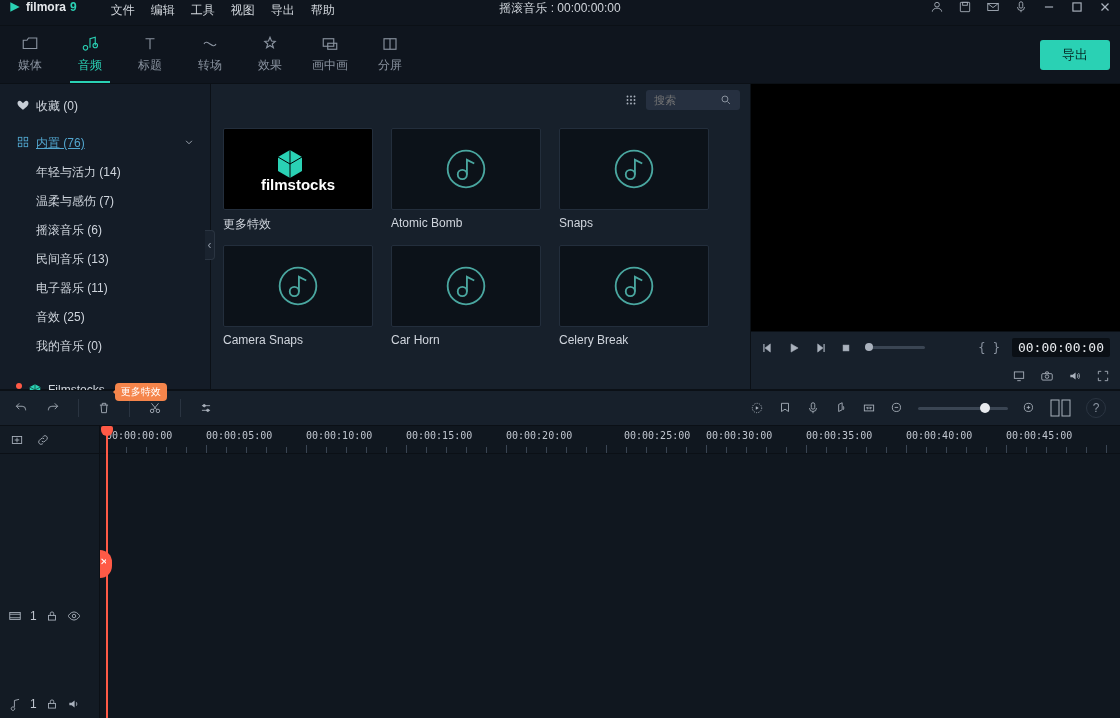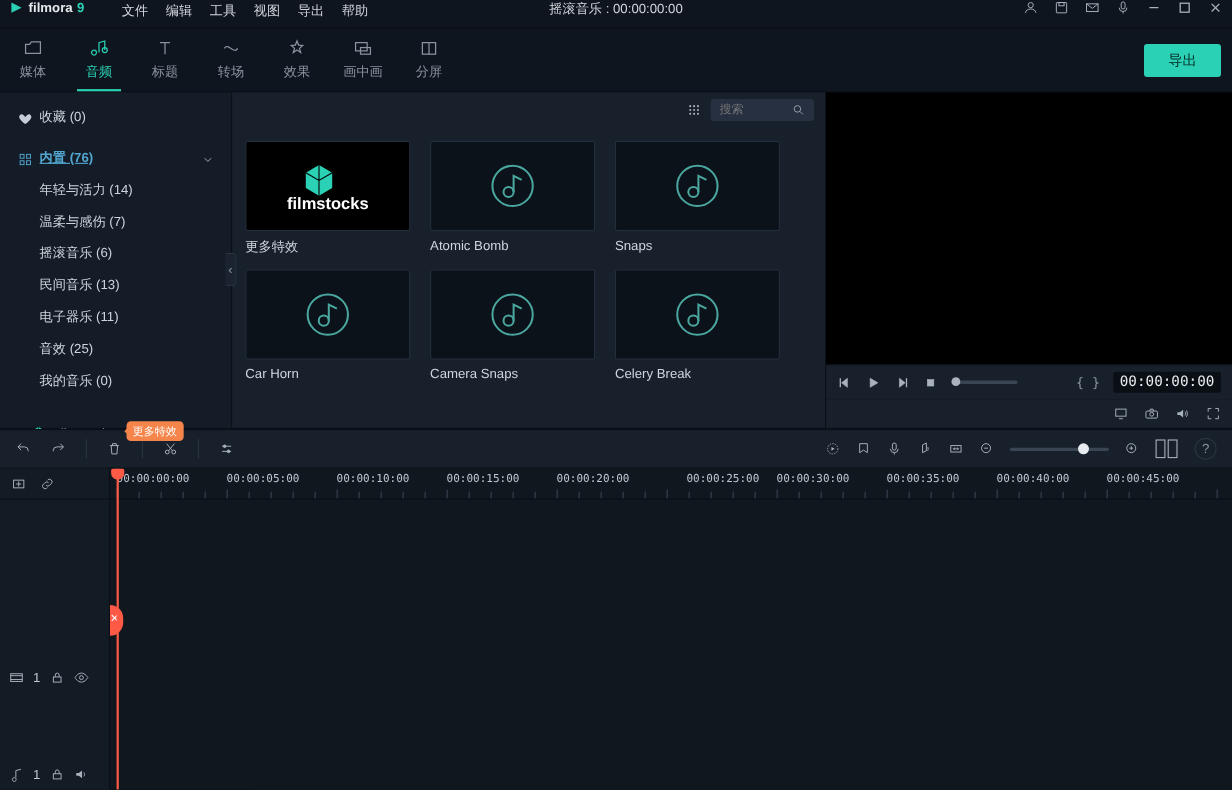--- a/index.html
+++ b/index.html
@@ -40,21 +40,21 @@
   .rtab.active::after{content:"";position:absolute;left:10px;right:10px;bottom:0;height:2px;background:var(--accent);}
   .rtab .rico{width:20px;height:18px;stroke:currentColor;fill:none;stroke-width:1.5;}
   .export{margin-left:auto;align-self:center;margin-right:10px;}
   .export-btn{background:var(--accent);color:#062a26;border:none;padding:6px 22px;border-radius:3px;font-size:13px;}
 
   
   .middle{flex:1;display:flex;min-height:0;border-bottom:1px solid #0b1016;}
 
   
   .sidebar{width:210px;background:var(--bg3);display:flex;flex-direction:column;padding:8px 0;}
-  .favrow,.catrow,.subrow,.stockrow{display:flex;align-items:flex-end;padding:6px 16px;color:#cfd5dd;}
+  .favrow,.catrow,.subrow,.stockrow{display:flex;align-items:flex-start;padding:6px 16px;color:#cfd5dd;}
   .favrow{gap:6px;}
   .catrow{color:var(--link);gap:6px;position:relative;margin-top:8px;}
   .catrow .chev{position:absolute;right:14px;}
   .subrow{padding-left:36px;color:#cfd5dd;}
   .stockrow{gap:6px;margin-top:16px;}
   .stockrow .bubble{background:var(--orange);color:#fff;padding:2px 6px;border-radius:4px;font-size:10px;position:relative;margin-left:4px;}
   .stockrow .bubble::before{content:"";position:absolute;left:-6px;top:50%;transform:translateY(-50%);border:4px solid transparent;border-right-color:var(--orange);}
   .dot-red{width:6px;height:6px;border-radius:50%;background:var(--red);display:inline-block;}
   .collapse-handle{position:absolute;left:205px;top:230px;width:10px;height:30px;background:#1a232f;border:1px solid var(--border);border-left:none;border-radius:0 4px 4px 0;display:flex;align-items:center;justify-content:center;color:var(--muted);}
 
@@ -225,21 +225,21 @@
         </svg>
       <span>收藏 (0)</span>
     </div>
     <div class="catrow">
       <svg class="ico" viewBox="0 0 24 24" style="stroke:var(--link)">
           <rect x="4" y="4" width="6" height="6"></rect>
           <rect x="14" y="4" width="6" height="6"></rect>
           <rect x="4" y="14" width="6" height="6"></rect>
           <rect x="14" y="14" width="6" height="6"></rect>
         </svg>
-      <span style="text-decoration:underline;font-weight:bold;">内置 (76)</span>
+      <span style="text-decoration:underline;">内置 (76)</span>
       <svg class="ico chev" viewBox="0 0 24 24">
           <path d="M7 10l5 5 5-5"></path>
         </svg>
     </div>
     <div class="subrow">
         <span>年轻与活力 (14)</span>
       </div>
     <div class="subrow">
         <span>温柔与感伤 (7)</span>
       </div>
@@ -326,31 +326,31 @@
       </div>
       <div class="trow">
         <div class="thumb">
           <div class="box">
               <svg class="note-ico" viewBox="0 0 48 48">
                 <circle cx="24" cy="24" r="20"></circle>
                 <circle cx="20" cy="30" r="5"></circle>
                 <path d="M25 30V14l8 4"></path>
               </svg>
             </div>
-          <div class="lbl">Car Horn</div>
+          <div class="lbl">Camera Snaps</div>
         </div>
         <div class="thumb">
           <div class="box">
               <svg class="note-ico" viewBox="0 0 48 48">
                 <circle cx="24" cy="24" r="20"></circle>
                 <circle cx="20" cy="30" r="5"></circle>
                 <path d="M25 30V14l8 4"></path>
               </svg>
             </div>
-          <div class="lbl">Camera Snaps</div>
+          <div class="lbl">Car Horn</div>
         </div>
         <div class="thumb">
           <div class="box">
               <svg class="note-ico" viewBox="0 0 48 48">
                 <circle cx="24" cy="24" r="20"></circle>
                 <circle cx="20" cy="30" r="5"></circle>
                 <path d="M25 30V14l8 4"></path>
               </svg>
             </div>
           <div class="lbl">Celery Break</div>

